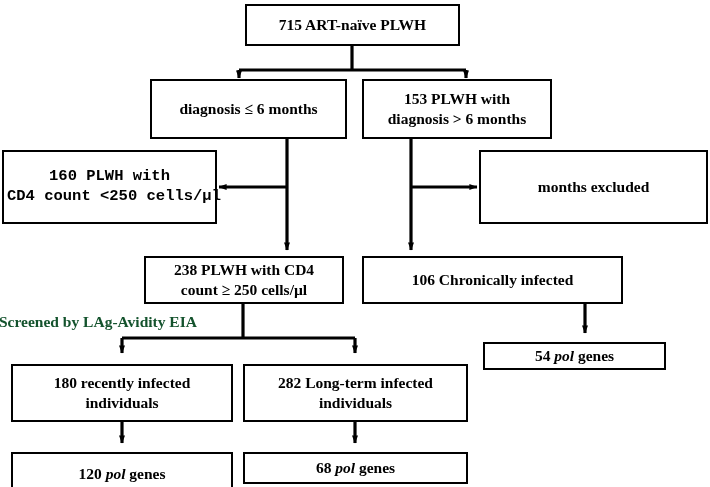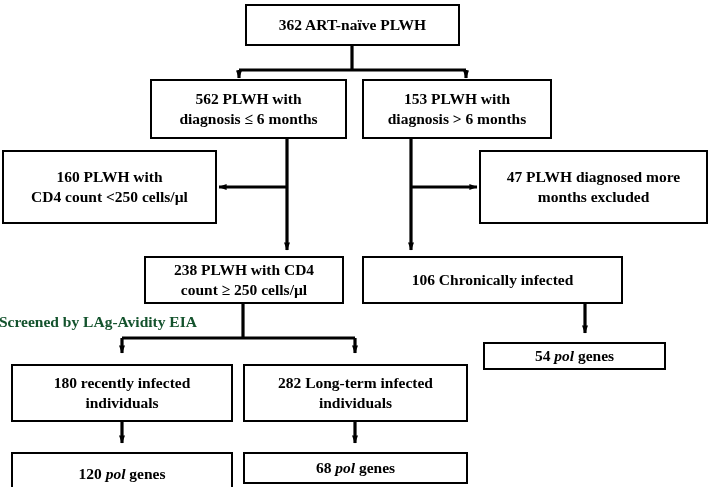--- a/index.html
+++ b/index.html
@@ -93,48 +93,46 @@
       <path d="M 585 304 L 585 333" marker-end="url(#arrowDown)"></path>
 
       <path d="M 122 422 L 122 443" marker-end="url(#arrowDown)"></path>
 
       <path d="M 355 422 L 355 443" marker-end="url(#arrowDown)"></path>
     </g>
   </svg>
 
   <div class="node" style="left:245px; top:4px; width:215px; height:42px;">
     <span class="txt">
-      <span class="line">362 ART-naïve PLWH</span>
+      <span class="line">715 ART-naïve PLWH</span>
     </span>
   </div>
 
   <div class="node" style="left:150px; top:79px; width:197px; height:60px;">
     <span class="txt">
-      <span class="line">562 PLWH with</span>
       <span class="line">diagnosis ≤ 6 months</span>
     </span>
   </div>
 
   <div class="node" style="left:362px; top:79px; width:190px; height:60px;">
     <span class="txt">
       <span class="line">153 PLWH with</span>
       <span class="line">diagnosis &gt; 6 months</span>
     </span>
   </div>
 
-  <div class="node" style="left:2px; top:150px; width:215px; height:74px;">
+  <div class="node" style="left:2px; top:150px; width:215px; height:74px;font-family:Liberation Mono, monospace;">
     <span class="txt">
       <span class="line">160 PLWH with</span>
       <span class="line">CD4 count &lt;250 cells/µl</span>
     </span>
   </div>
 
   <div class="node" style="left:479px; top:150px; width:229px; height:74px;">
     <span class="txt">
-      <span class="line">47 PLWH diagnosed more</span>
       <span class="line">months excluded</span>
     </span>
   </div>
 
   <div class="node" style="left:144px; top:256px; width:200px; height:48px;">
     <span class="txt">
       <span class="line">238 PLWH with CD4</span>
       <span class="line">count ≥ 250 cells/µl</span>
     </span>
   </div>

